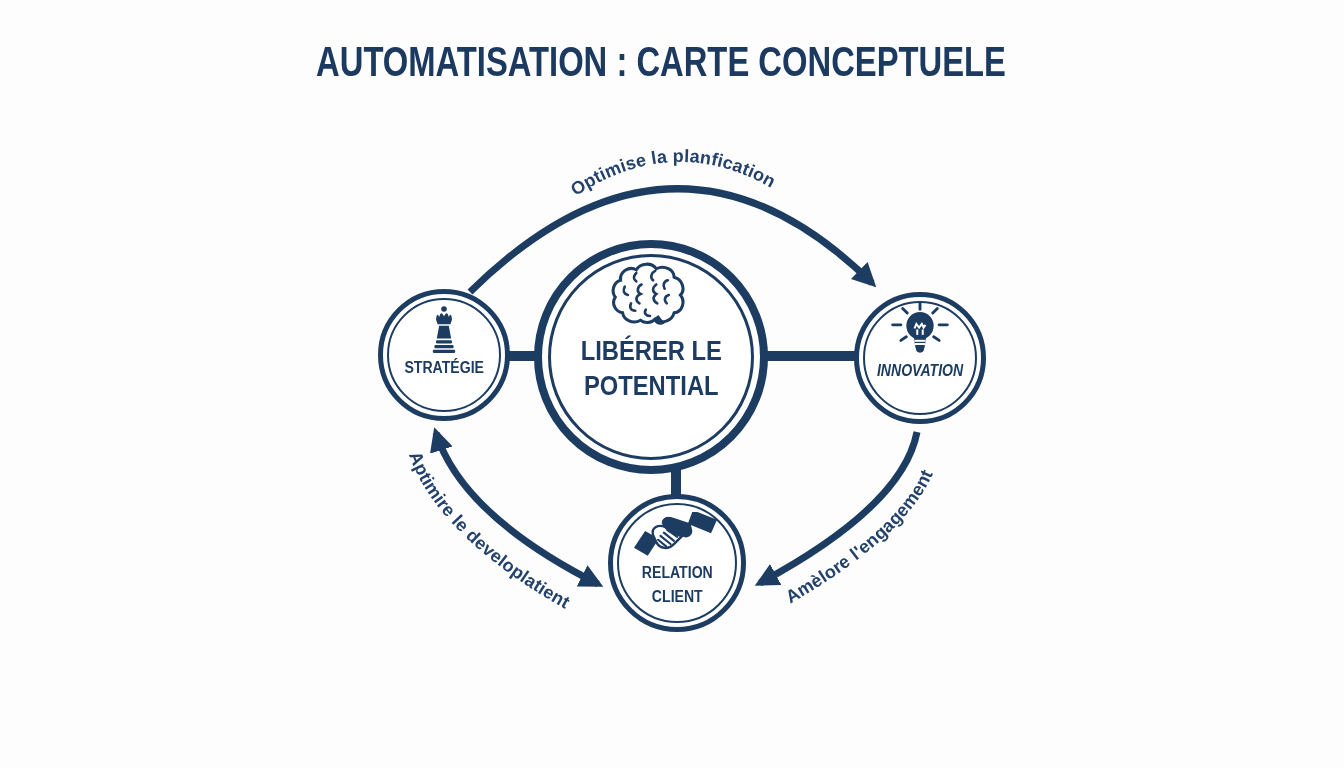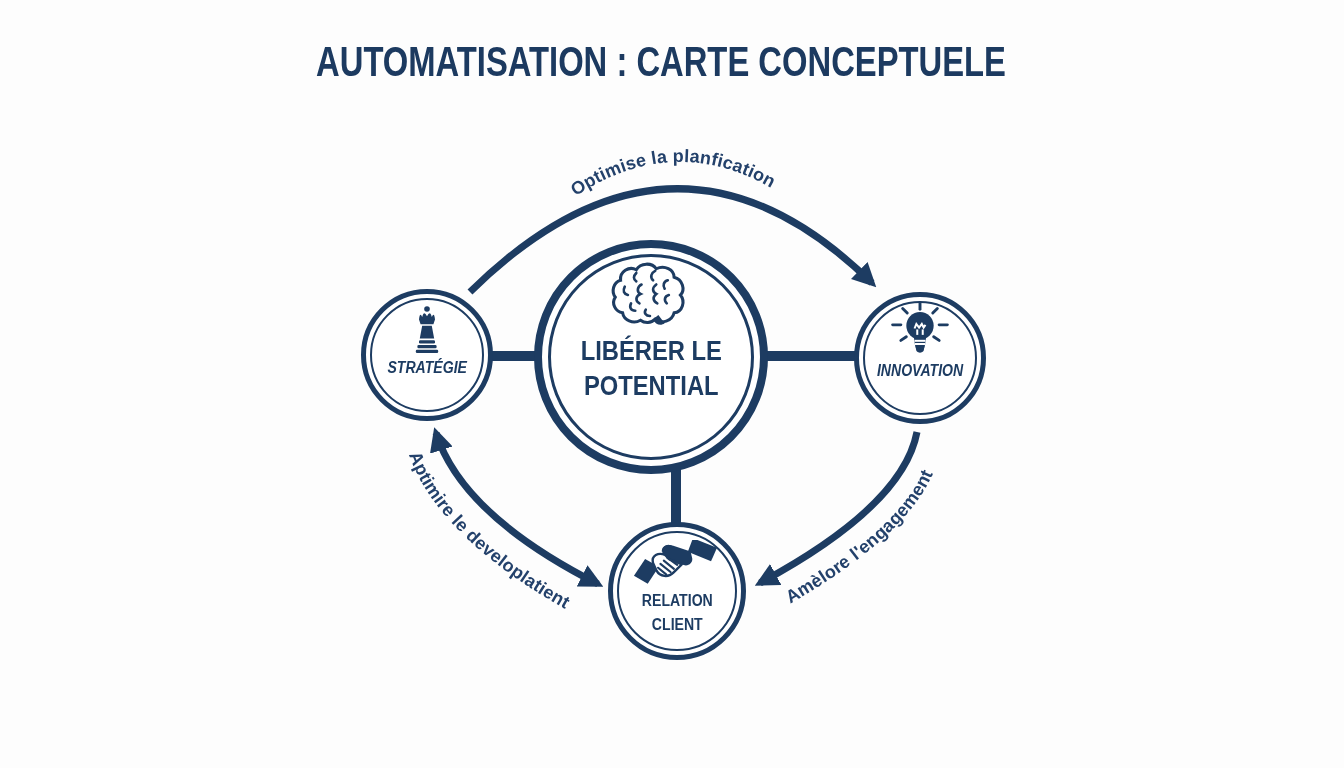--- a/index.html
+++ b/index.html
@@ -5,23 +5,23 @@
   html,body{margin:0;padding:0;}
   body{width:1344px;height:768px;background:#fdfdfd;overflow:hidden;font-family:"Liberation Sans",sans-serif;position:relative;}
   .title{position:absolute;top:38px;left:-11px;width:100%;text-align:center;font-size:42px;font-weight:700;color:#1c3a60;transform:scaleX(0.78);white-space:nowrap;}
   svg.layer{position:absolute;left:0;top:0;z-index:1;}
   .node{position:absolute;border-radius:50%;background:#fff;border:5px solid #1d3c62;box-sizing:border-box;display:flex;flex-direction:column;align-items:center;justify-content:flex-start;z-index:2;}
   .node::before{content:"";position:absolute;inset:4px;border:2.5px solid #1d3c62;border-radius:50%;}
   .node .label{font-weight:700;color:#1d3c62;text-align:center;transform:scaleX(0.88);white-space:nowrap;}
   #node-center{left:534px;top:240px;width:234px;height:234px;border-width:8px;padding-top:14px;}
   #node-center::before{inset:6px;border-width:3px;}
   #node-center .label{font-size:27px;margin-top:6px;line-height:1.28;}
-  #node-strategy{left:361px;top:289px;width:132px;height:132px;padding-top:11px;font-style:italic;}
+  #node-strategy{left:378px;top:289px;width:132px;height:132px;padding-top:11px;}
   #node-innovation{left:854px;top:292px;width:132px;height:132px;padding-top:4px;font-style:italic;}
-  #node-client{left:608px;top:522px;width:138px;height:138px;padding-top:13px;}
+  #node-client{left:608px;top:494px;width:138px;height:138px;padding-top:13px;}
   .node.small .label{font-size:16px;margin-top:3px;line-height:1.5;}
   .edge-label{font-weight:700;font-size:18px;fill:#23416b;letter-spacing:0.2px;}
 </style>
 </head>
 <body>
 
 <div class="stage">
   <div class="title">AUTOMATISATION : CARTE CONCEPTUELE</div>
 
   <svg class="layer" width="1344" height="768" viewBox="0 0 1344 768">

